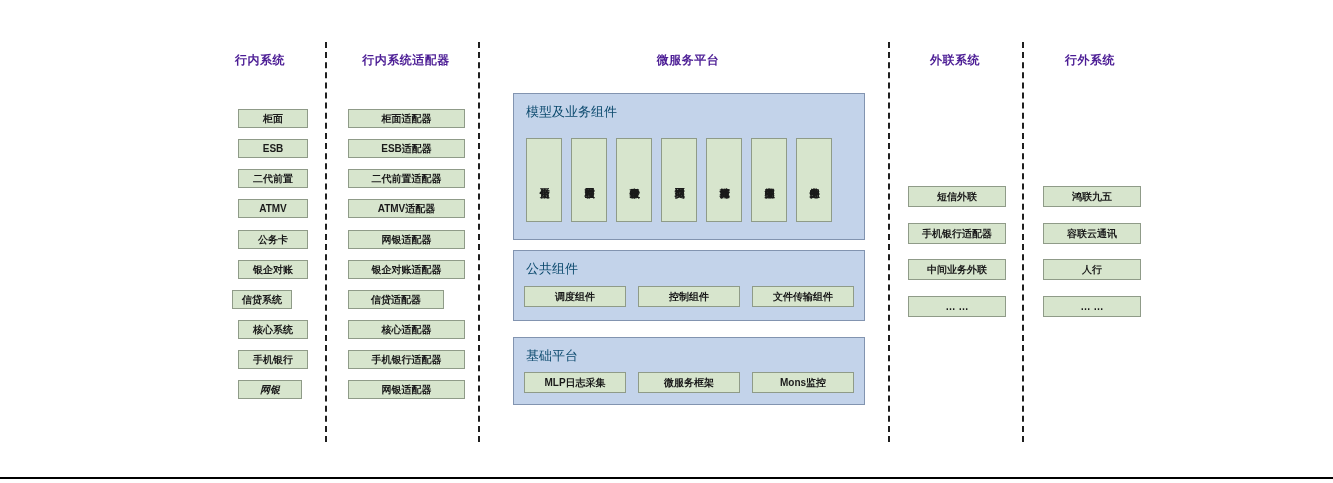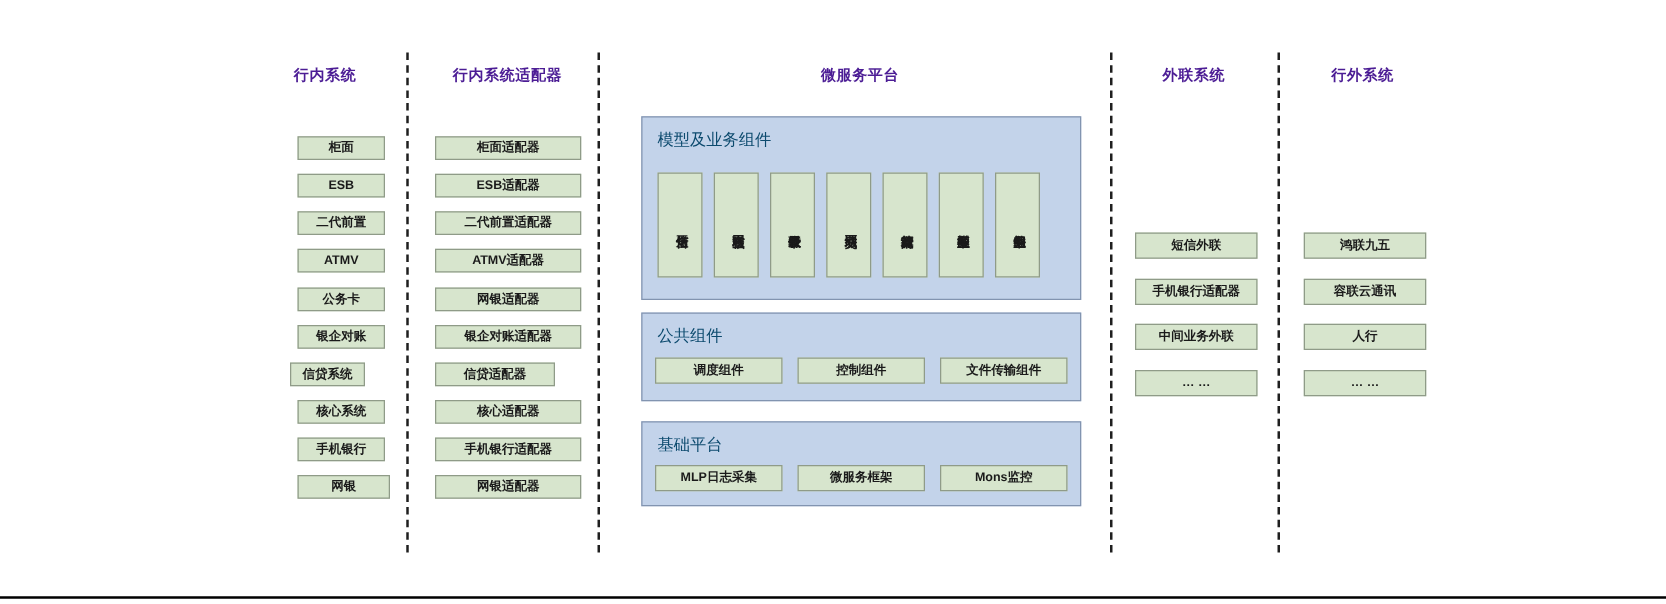--- a/index.html
+++ b/index.html
@@ -115,21 +115,21 @@
 
   <div class="node" style="left:238px; top:109px; width:70px; height:19px;">柜面</div>
   <div class="node" style="left:238px; top:139px; width:70px; height:19px;">ESB</div>
   <div class="node" style="left:238px; top:169px; width:70px; height:19px;">二代前置</div>
   <div class="node" style="left:238px; top:199px; width:70px; height:19px;">ATMV</div>
   <div class="node" style="left:238px; top:230px; width:70px; height:19px;">公务卡</div>
   <div class="node" style="left:238px; top:260px; width:70px; height:19px;">银企对账</div>
   <div class="node" style="left:232px; top:290px; width:60px; height:19px;">信贷系统</div>
   <div class="node" style="left:238px; top:320px; width:70px; height:19px;">核心系统</div>
   <div class="node" style="left:238px; top:350px; width:70px; height:19px;">手机银行</div>
-  <div class="node" style="left:238px; top:380px; width:74px; height:19px;">网银</div>
+  <div class="node" style="left:238px; top:380px; width:64px; height:19px;font-style:italic;">网银</div>
 
   <div class="col-title" style="left:341px; top:52px; width:130px;">行内系统适配器</div>
 
   <div class="node" style="left:348px; top:109px; width:117px; height:19px;">柜面适配器</div>
   <div class="node" style="left:348px; top:139px; width:117px; height:19px;">ESB适配器</div>
   <div class="node" style="left:348px; top:169px; width:117px; height:19px;">二代前置适配器</div>
   <div class="node" style="left:348px; top:199px; width:117px; height:19px;">ATMV适配器</div>
   <div class="node" style="left:348px; top:230px; width:117px; height:19px;">网银适配器</div>
   <div class="node" style="left:348px; top:260px; width:117px; height:19px;">银企对账适配器</div>
   <div class="node" style="left:348px; top:290px; width:96px; height:19px;">信贷适配器</div>

